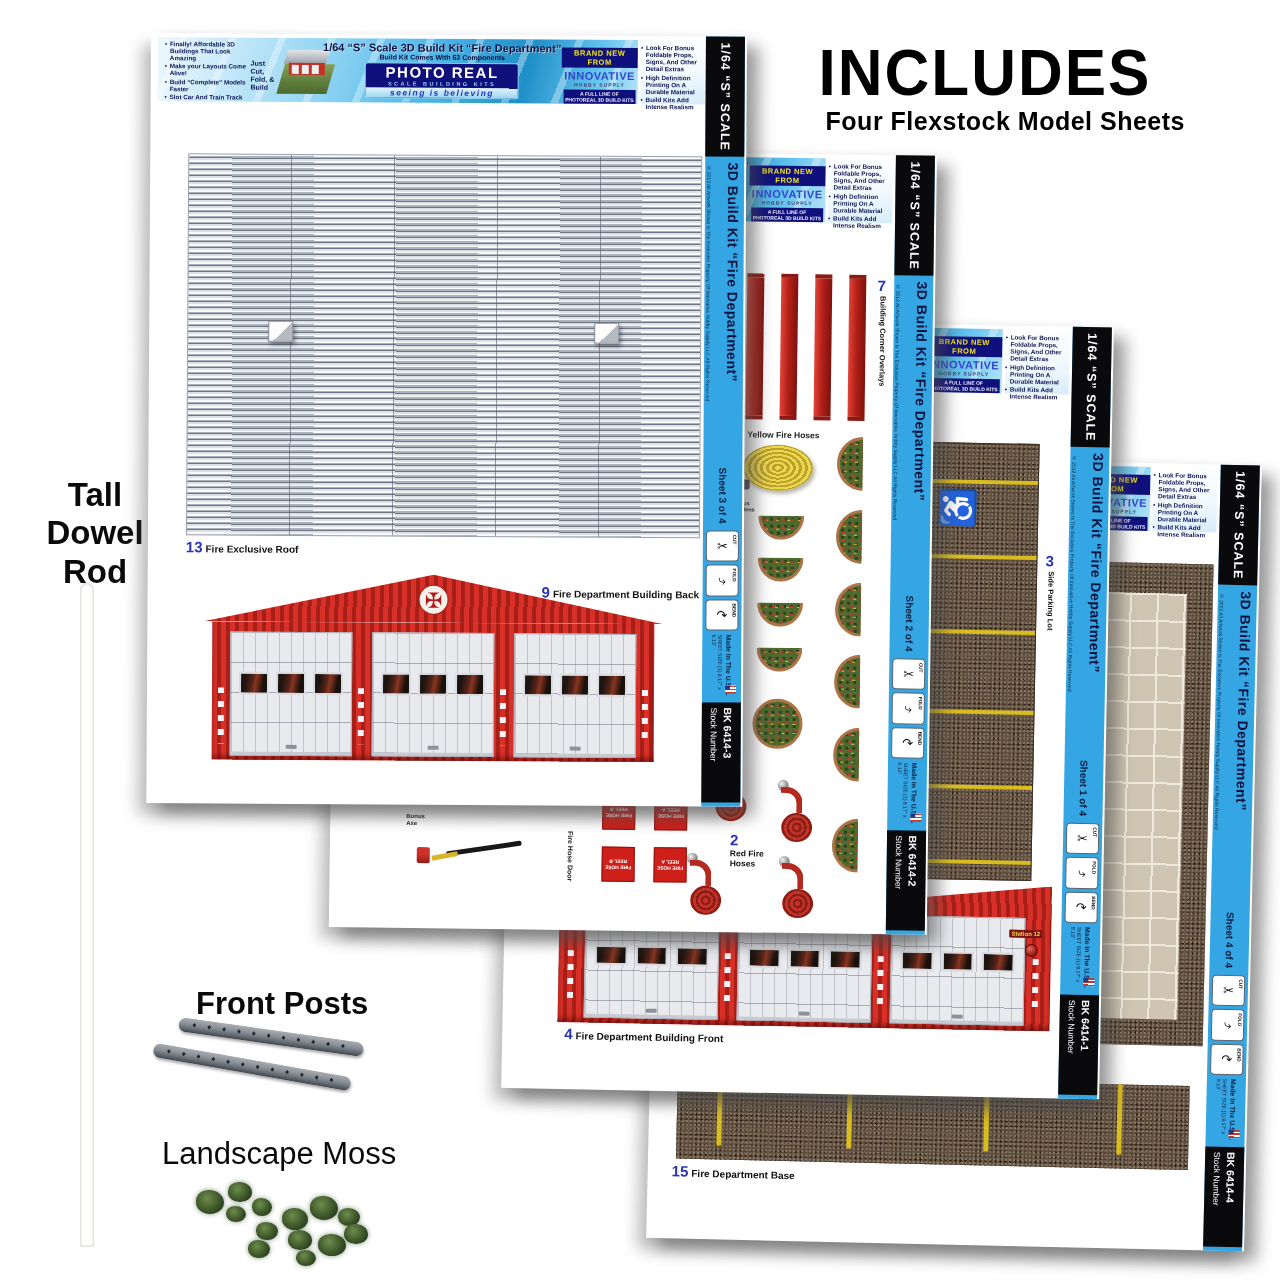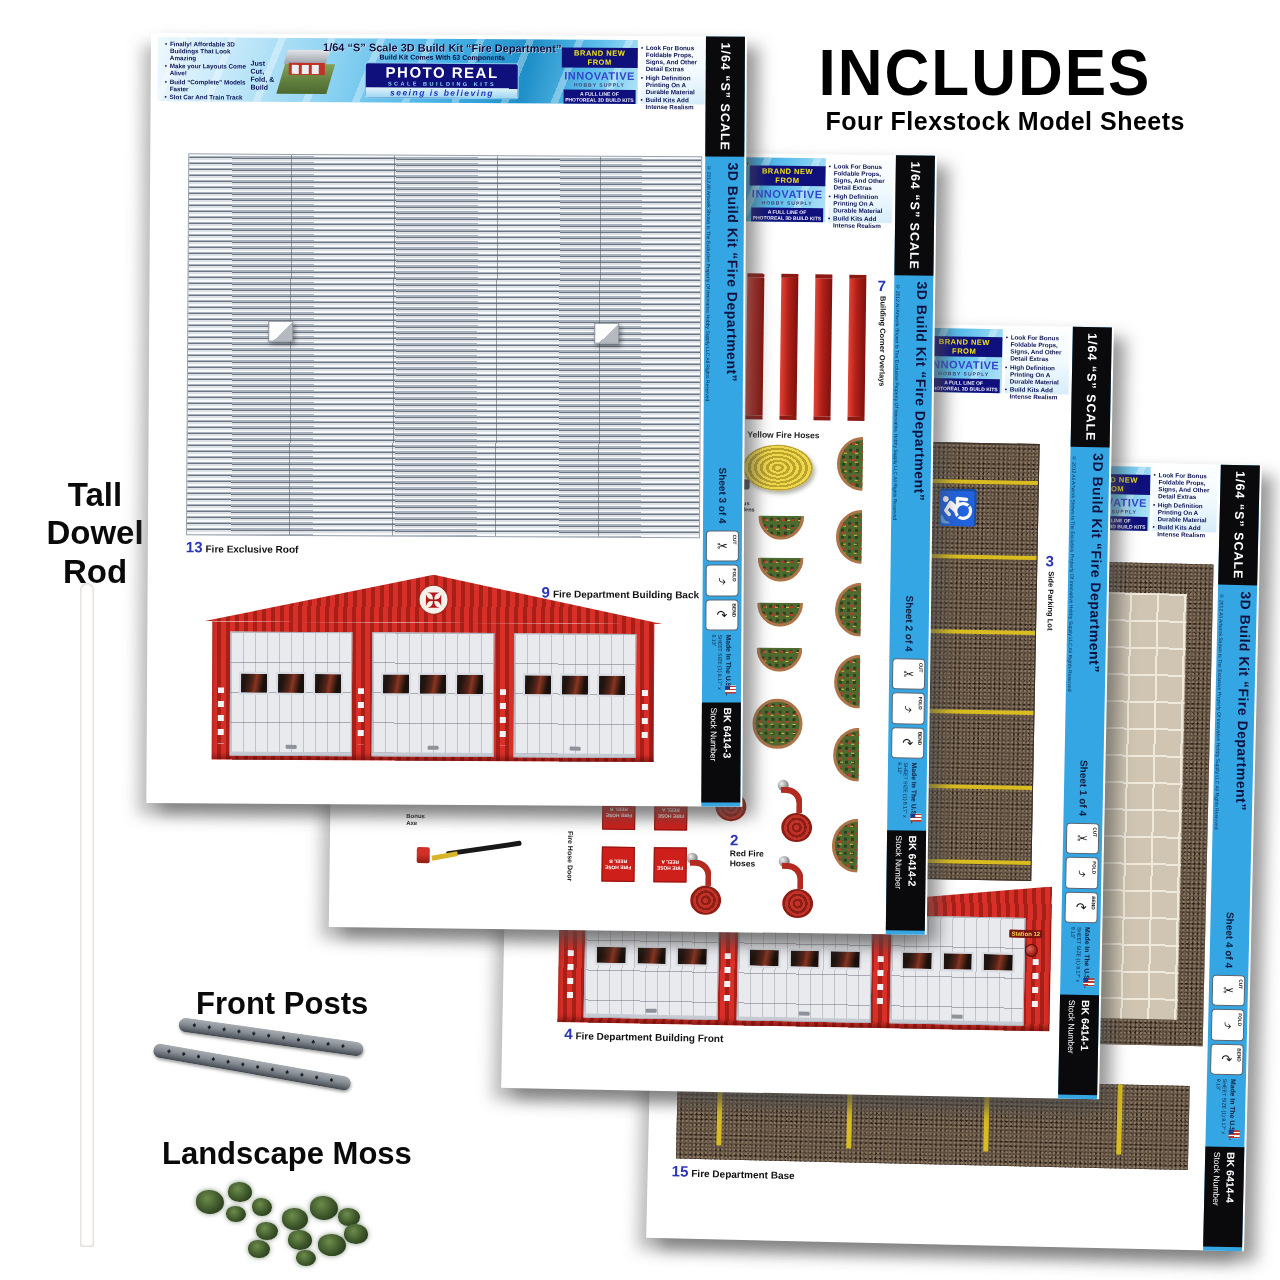--- a/index.html
+++ b/index.html
@@ -21,21 +21,21 @@
                background:linear-gradient(90deg,#b5order 0,#b5895a 0,#e5c79a 45%,#d3ad7b 70%,#9c7548 100%);
                box-shadow:inset 0 0 3px rgba(80,50,20,.4); }
   .signposts-label { position:absolute; left:196px; top:986px; font-size:31px; font-weight:bold; color:#0a0a0a; }
   .post { position:absolute; height:14px; border-radius:8px;
           background:linear-gradient(180deg,#a8adb3 0,#878d94 45%,#5d636b 80%,#41464d 100%);
           background-color:#878d94;
           box-shadow:1px 2px 3px rgba(0,0,0,.35); }
   .post::before { content:""; position:absolute; left:8px; right:8px; top:4px; height:4px;
           background-image:radial-gradient(circle,#1d2126 1.6px, transparent 1.8px);
           background-size:15px 4px; background-repeat:repeat-x; }
-  .moss-label { position:absolute; left:162px; top:1136px; font-size:31px; font-weight:bold; color:#0a0a0a; }
+  .moss-label { position:absolute; left:162px; top:1136px; font-size:31px; font-weight:normal; color:#0a0a0a; }
   .moss { position:absolute; border-radius:46% 54% 50% 50%;
           background:radial-gradient(circle at 40% 35%, #6d8c4b, #3b5429 55%, #24361b 90%);
           box-shadow:0 0 5px rgba(40,70,30,.55); }
 
   
   .sheet { position:absolute; background:#fff; transform-origin:top left;
            box-shadow:12px 10px 16px rgba(75,75,75,.55), -9px 12px 15px rgba(75,75,75,.35); }
   #sheet3 { left:151px; top:33px;  width:596px; height:770px; transform:rotate(0.35deg); z-index:40; }
   #sheet2 { left:339px; top:148px; width:598px; height:779px; transform:rotate(0.75deg); z-index:30; }
   #sheet1 { left:516px; top:316px; width:598px; height:772px; transform:rotate(1.1deg);  z-index:20; }

